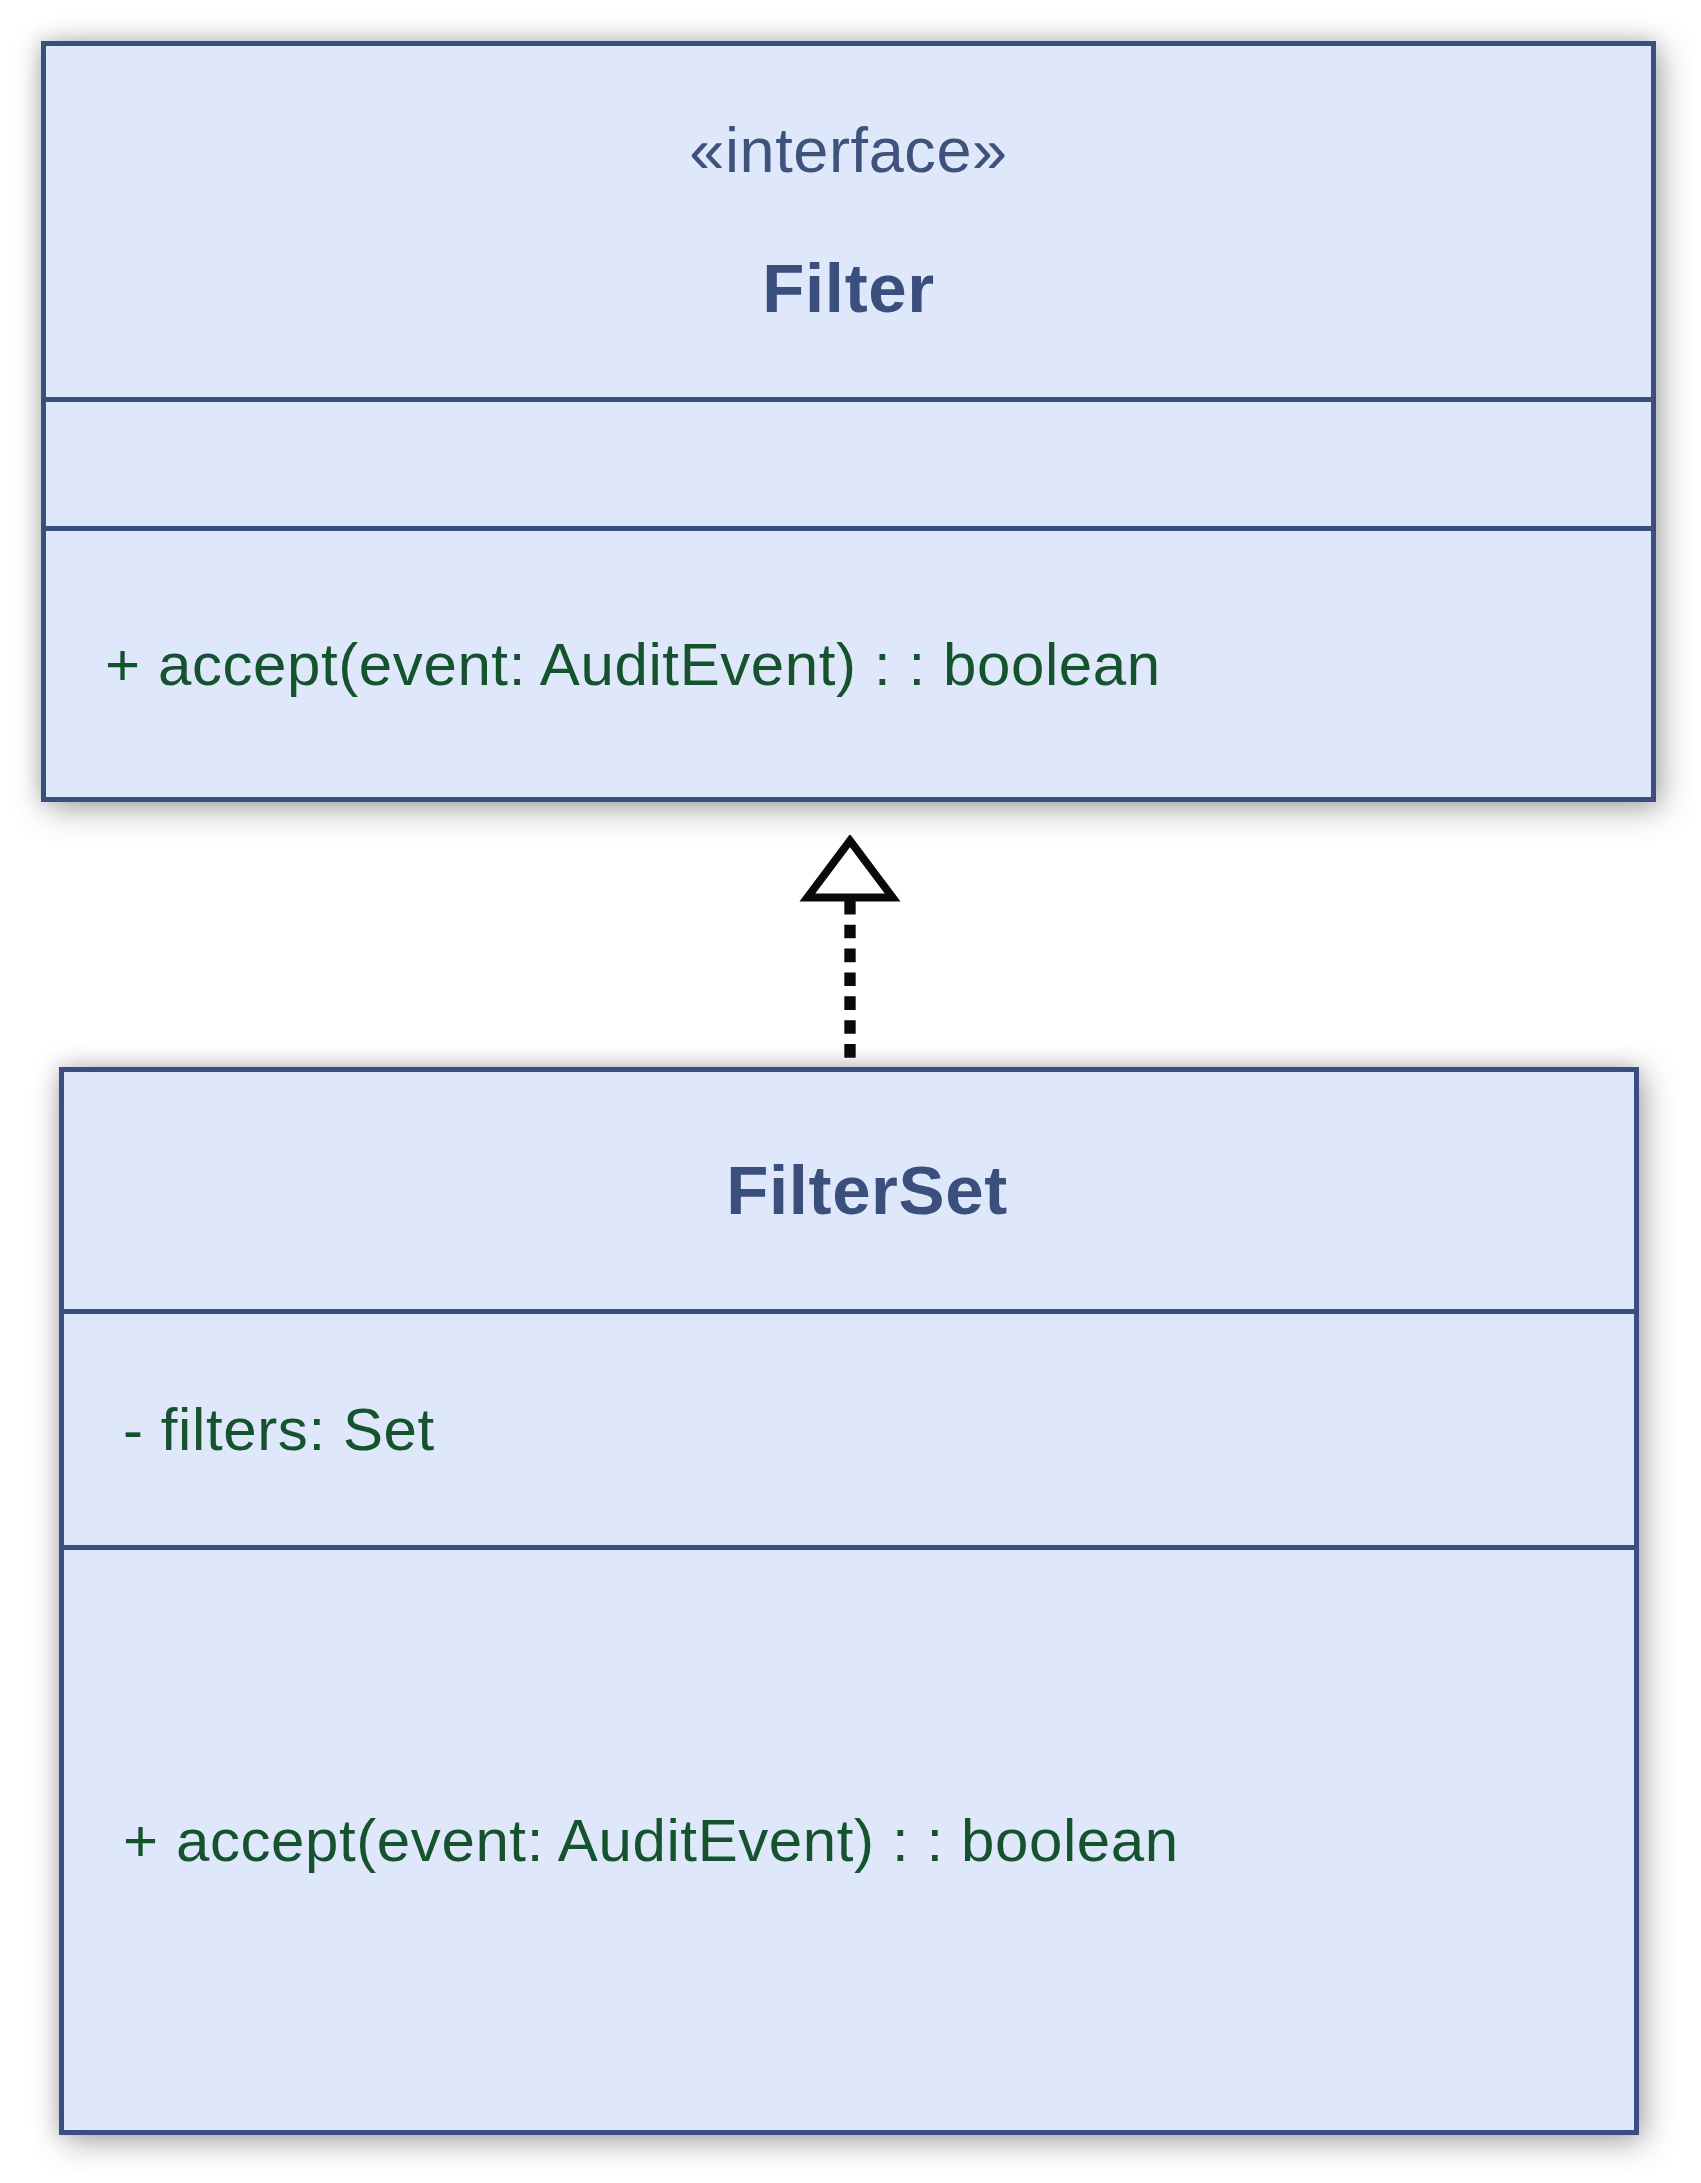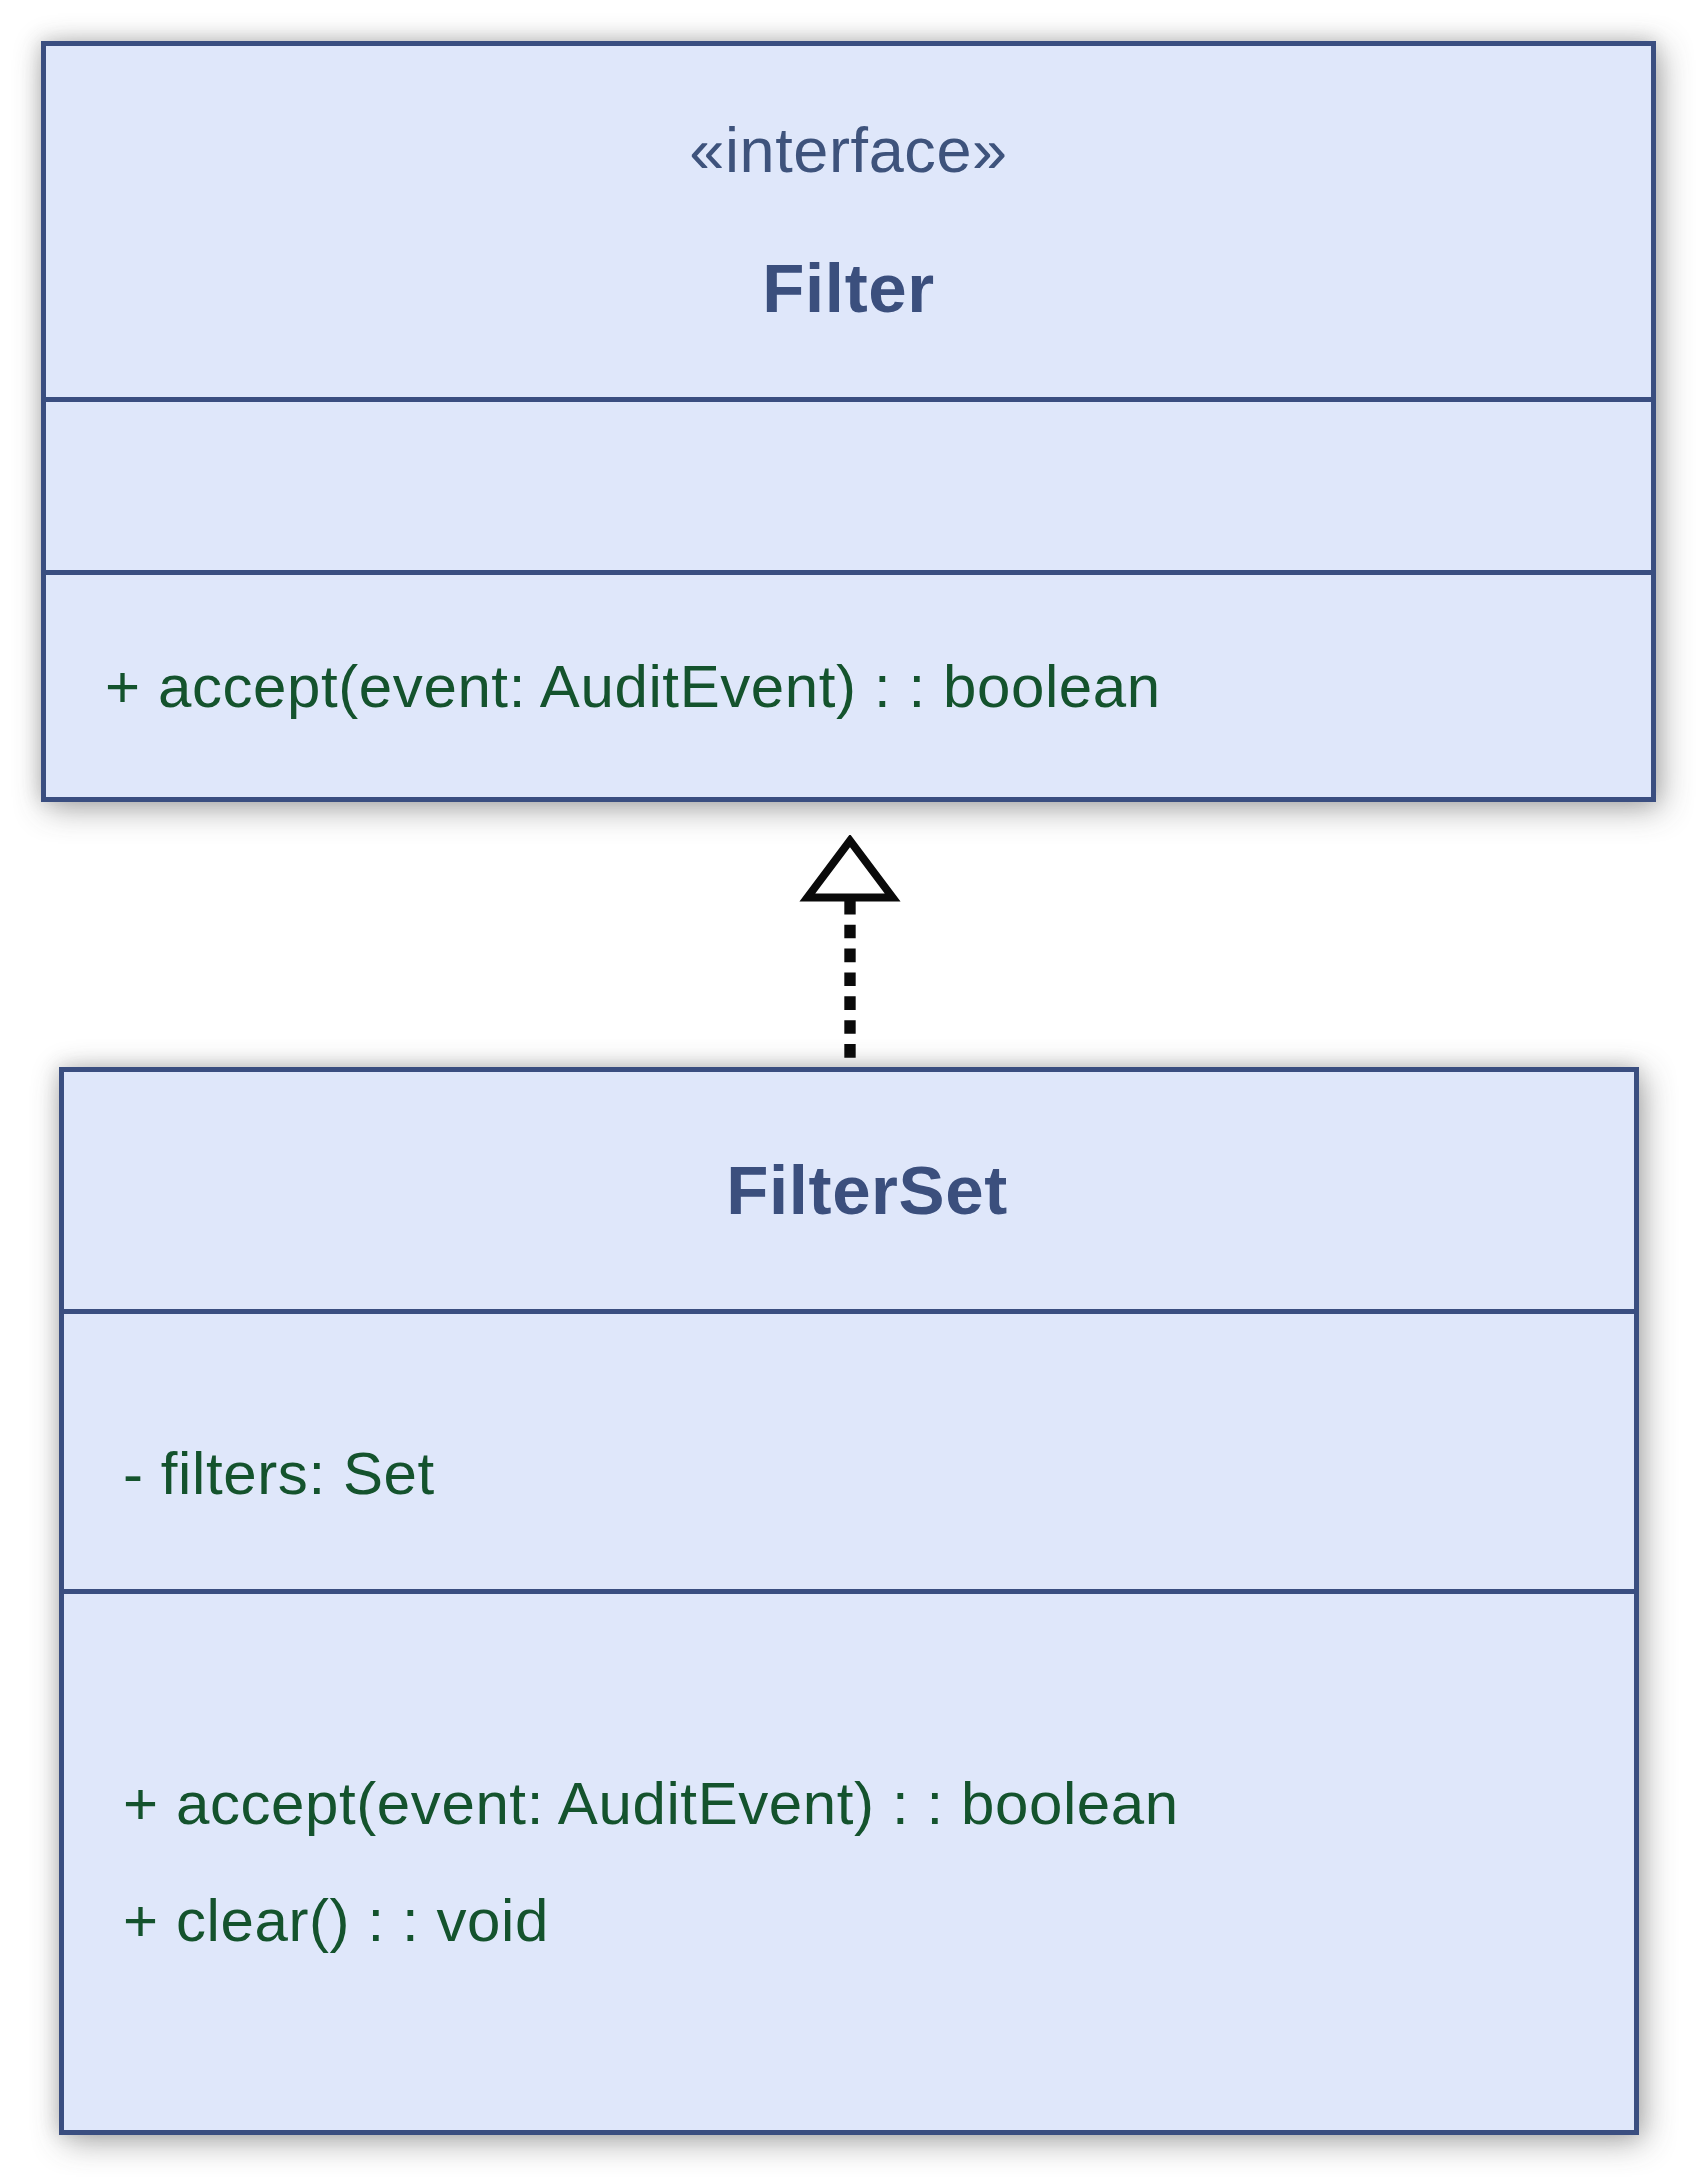--- a/index.html
+++ b/index.html
@@ -67,21 +67,20 @@
     border: none;
     margin: 0;
     width: 100%;
   }
   .attributes-compartment {
     flex: 0 0 auto;
     display: flex;
     flex-direction: column;
     justify-content: center;
     padding-left: 59px;
-    margin-top: 44px;
   }
   #interface-box .attributes-compartment { height: 124px; }
   #filterset-box .attributes-compartment { height: 231px; }
   .methods-compartment {
     flex: 1 1 auto;
     display: flex;
     flex-direction: column;
     justify-content: center;
     padding-left: 59px;
   }
@@ -128,18 +127,17 @@
     <div class="title-compartment">
       <div class="class-name">FilterSet</div>
     </div>
     <div class="compartment-divider"></div>
     <div class="attributes-compartment">
       <div class="member-line">- filters: Set</div>
     </div>
     <div class="compartment-divider"></div>
     <div class="methods-compartment">
       <div class="member-line">+ accept(event: AuditEvent) : : boolean</div>
-      <div class="member-line">+ clear() : : void</div>
     </div>
   </div>
 
 </div>
 
 
 </body></html>

